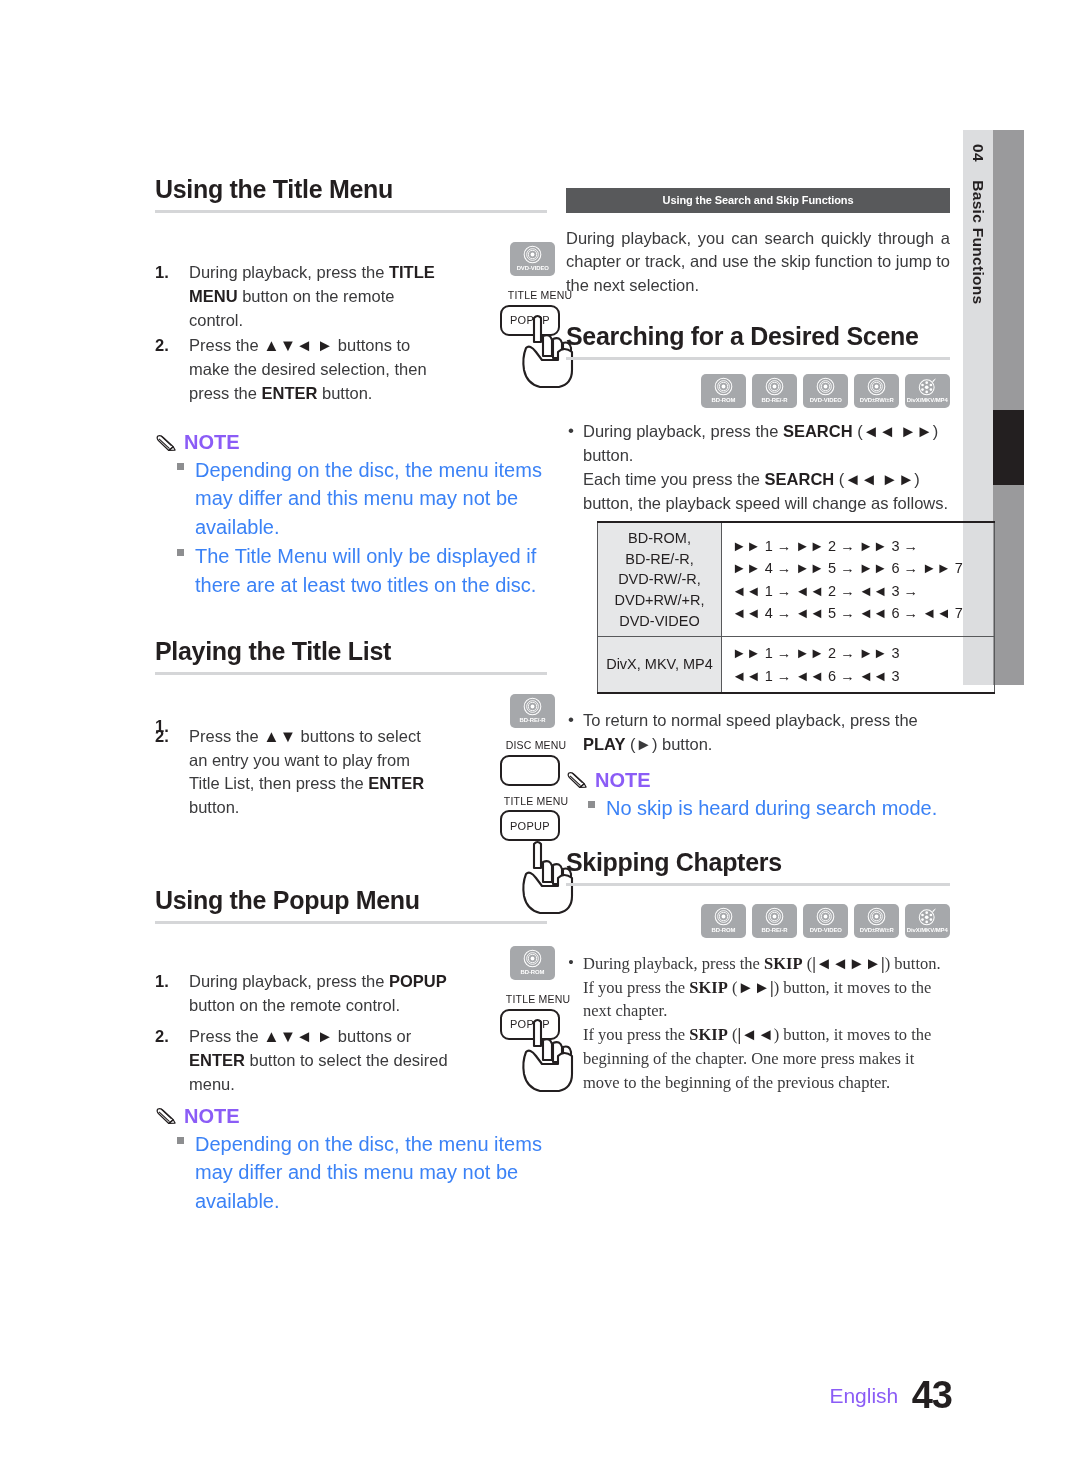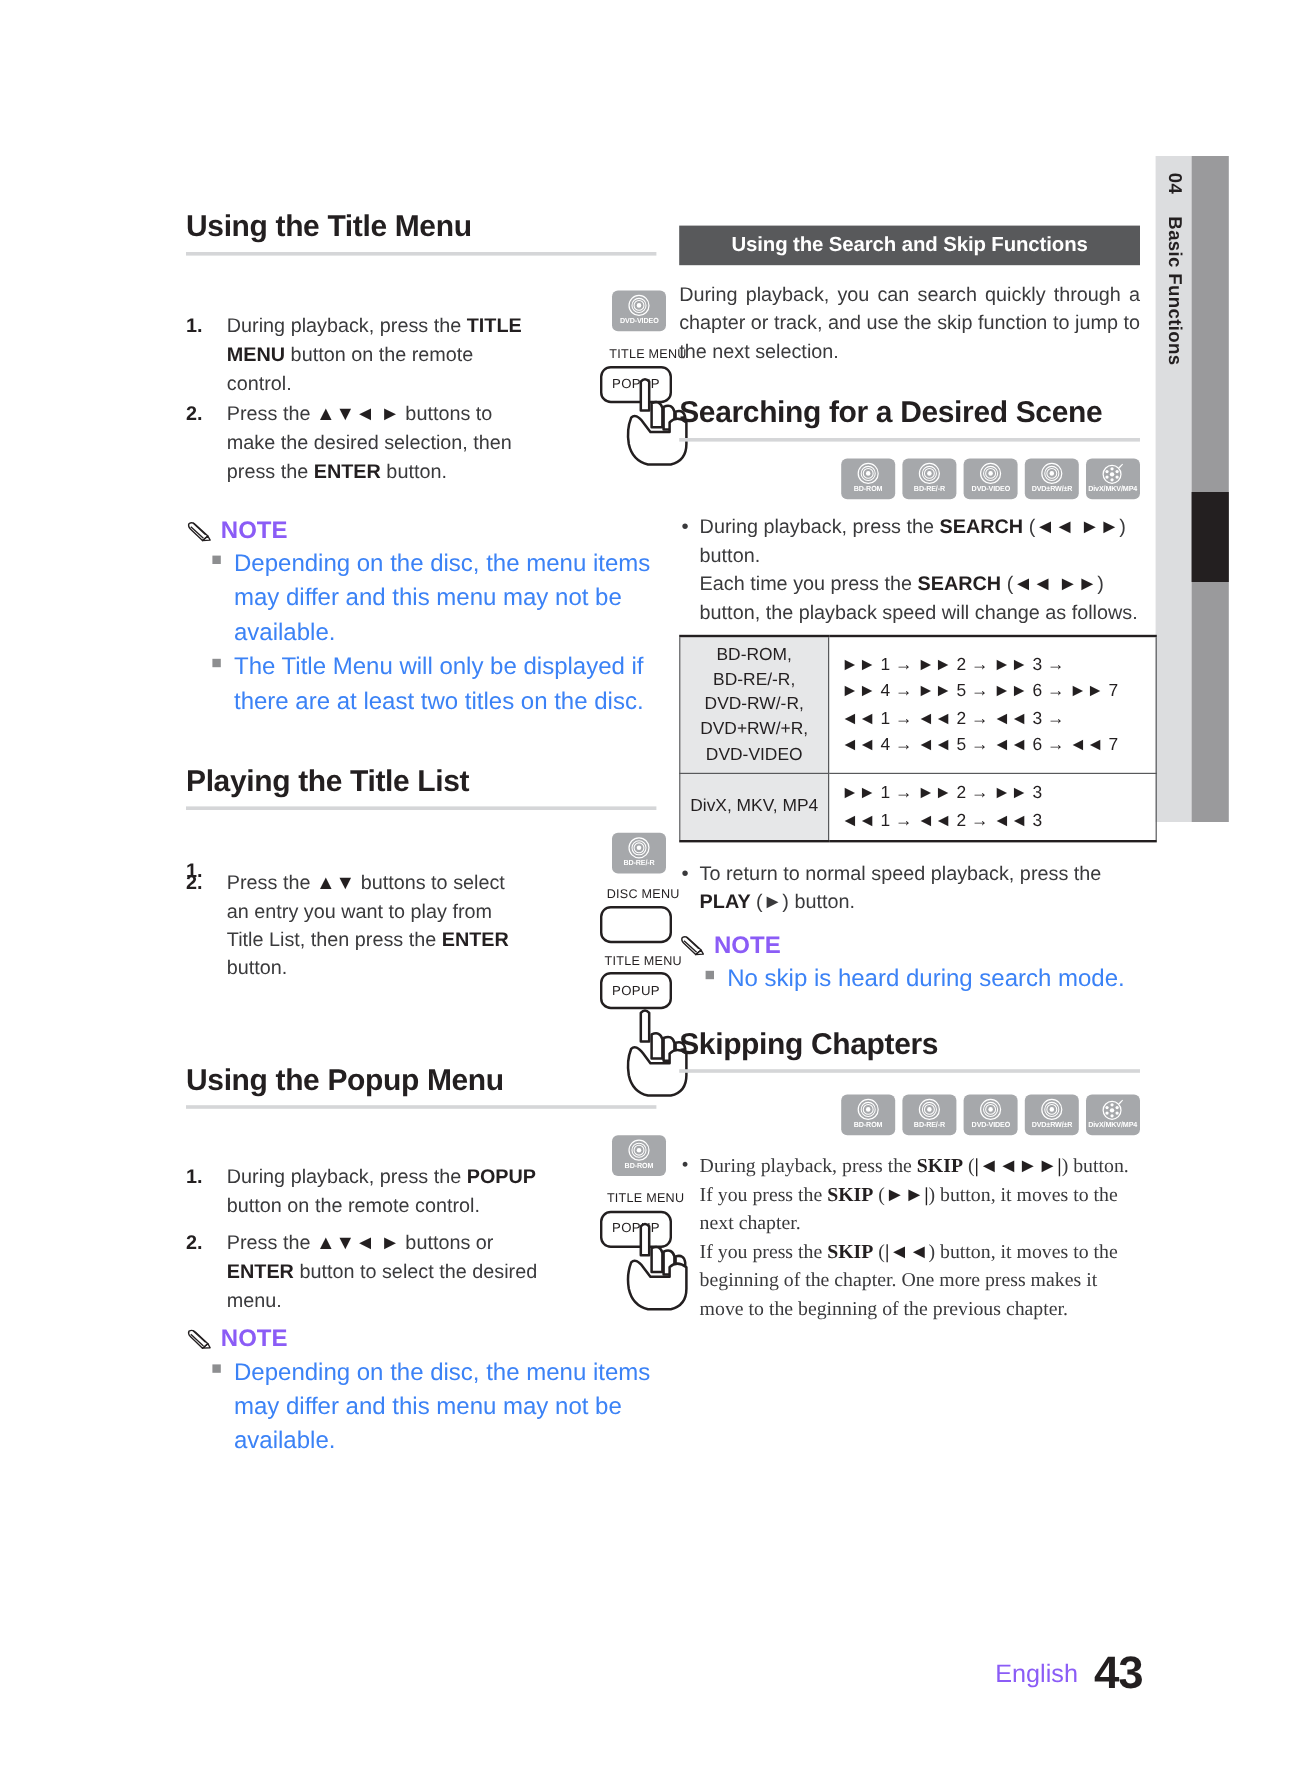--- a/index.html
+++ b/index.html
@@ -49,21 +49,21 @@
   
   h2.sec-title {
     font-size:25px; font-weight:bold; margin:0 0 0 0;
     letter-spacing:-0.3px; line-height:1.12;
   }
   .rule { height:3px; background:#d5d6d8; margin-top:7px; }
 
   
   .banner {
     background:#58595b; color:#ffffff;
-    font-size:17px; font-weight:bold;
+    font-size:11px; font-weight:bold;
     text-align:center;
     padding:6px 6px 7px 6px;
     letter-spacing:-0.1px;
   }
 
   
   p.body {
     font-size:16.5px; line-height:1.42; margin:0;
     color:#3a3a3c; text-align:justify;
   }
@@ -138,20 +138,21 @@
     border:2.4px solid #231f20; border-radius:9px;
     background:#fff; position:relative;
     display:flex; align-items:center; justify-content:center;
   }
   .key .keytxt { font-size:11px; color:#231f20; letter-spacing:0.3px; }
 
   
   table.speed {
     border-collapse:collapse; width:398px;
     margin-top:6px;
+    margin-left:31px;
   }
   table.speed td {
     border:1px solid #58595b;
     padding:5px 6px;
     font-size:14.5px;
     color:#231f20;
     vertical-align:middle;
   }
   table.speed td.fmt {
     background:#e6e7e8;
@@ -452,21 +453,21 @@
             <span class="arrow">◄◄ 1 → ◄◄ 2 → ◄◄ 3 →</span><br>
             <span class="arrow">◄◄ 4 → ◄◄ 5 → ◄◄ 6 → ◄◄ 7</span>
           </td>
         </tr>
         <tr class="bot">
           <td class="fmt">
             <span>DivX, MKV, MP4</span>
           </td>
           <td class="seq">
             <span class="arrow">►► 1 → ►► 2 → ►► 3</span><br>
-            <span class="arrow">◄◄ 1 → ◄◄ 2 → ◄◄ 3</span>
+            <span class="arrow">◄◄ 1 → ◄◄ 6 → ◄◄ 3</span>
           </td>
         </tr>
       </tbody>
         </table>
 
       <ul class="dots" style="margin-top:15px;">
         <li>To return to normal speed playback, press the <b>PLAY</b> (►) button.</li>
       </ul>
 
       <div style="margin-top:12px;">

